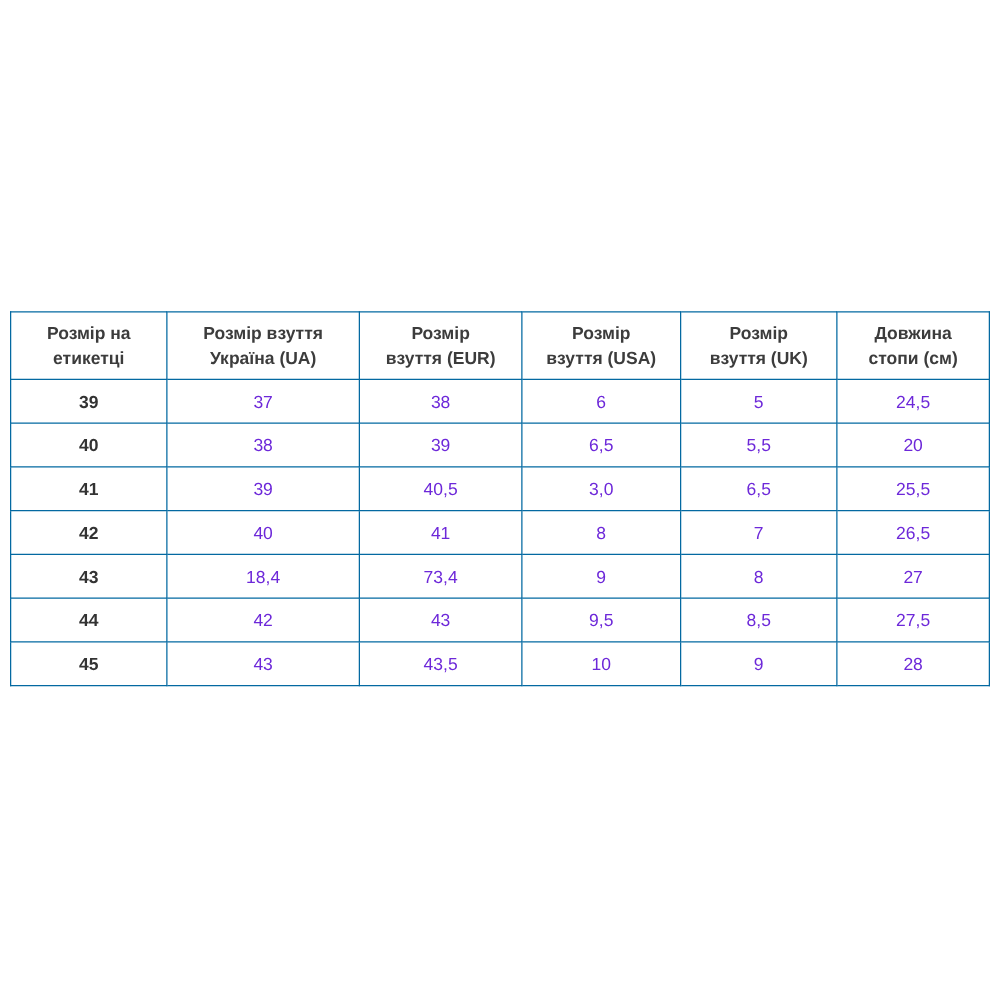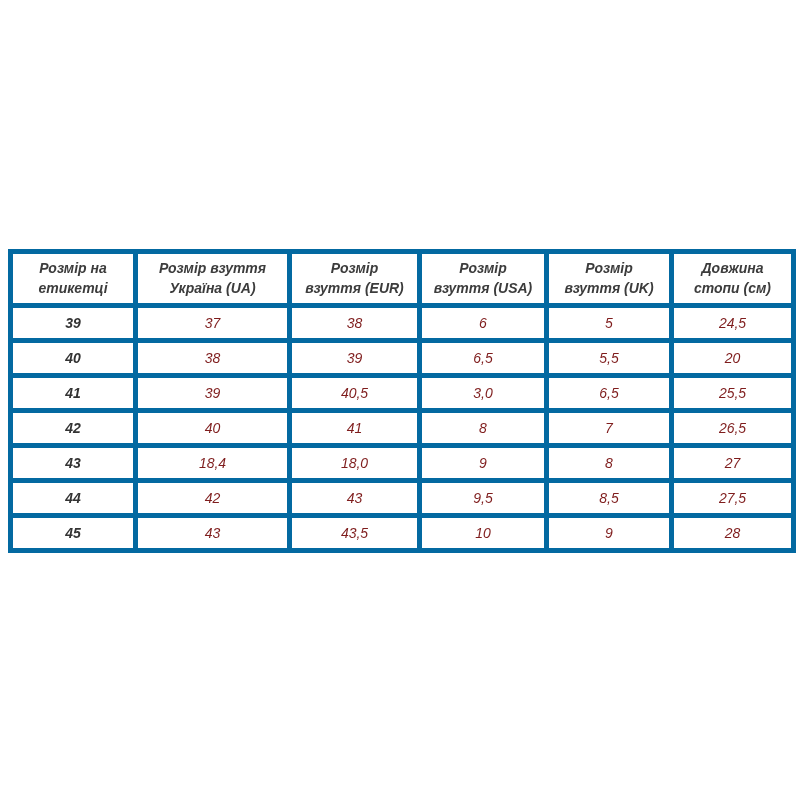--- a/index.html
+++ b/index.html
@@ -17,40 +17,39 @@
     position: absolute;
     left: 8px;
     top: 249px;
     width: 783px;
     border-collapse: collapse;
     table-layout: fixed;
     background: #ffffff;
   }
   table.size-table th,
   table.size-table td {
-    border: 5px solid #0369a1;
+    border: 1px solid #0369a1;
     text-align: center;
     vertical-align: middle;
     padding: 0 4px;
     box-sizing: border-box;
-    font-style: italic;
   }
   table.size-table th {
     height: 54px;
     font-size: 14px;
     font-weight: bold;
     color: #3c3c3c;
     line-height: 1.4;
     white-space: pre-line;
   }
   table.size-table td {
     height: 35px;
     font-size: 14px;
     font-weight: normal;
-    color: #7f1d1d;
+    color: #6d28d9;
   }
   table.size-table td.label-col {
     font-weight: bold;
     color: #333333;
   }
 </style>
 </head>
 <body>
 
 <table class="size-table">
@@ -107,21 +106,21 @@
       <td class="label-col">42</td>
       <td>40</td>
       <td>41</td>
       <td>8</td>
       <td>7</td>
       <td>26,5</td>
     </tr>
     <tr>
       <td class="label-col">43</td>
       <td>18,4</td>
-      <td>18,0</td>
+      <td>73,4</td>
       <td>9</td>
       <td>8</td>
       <td>27</td>
     </tr>
     <tr>
       <td class="label-col">44</td>
       <td>42</td>
       <td>43</td>
       <td>9,5</td>
       <td>8,5</td>

